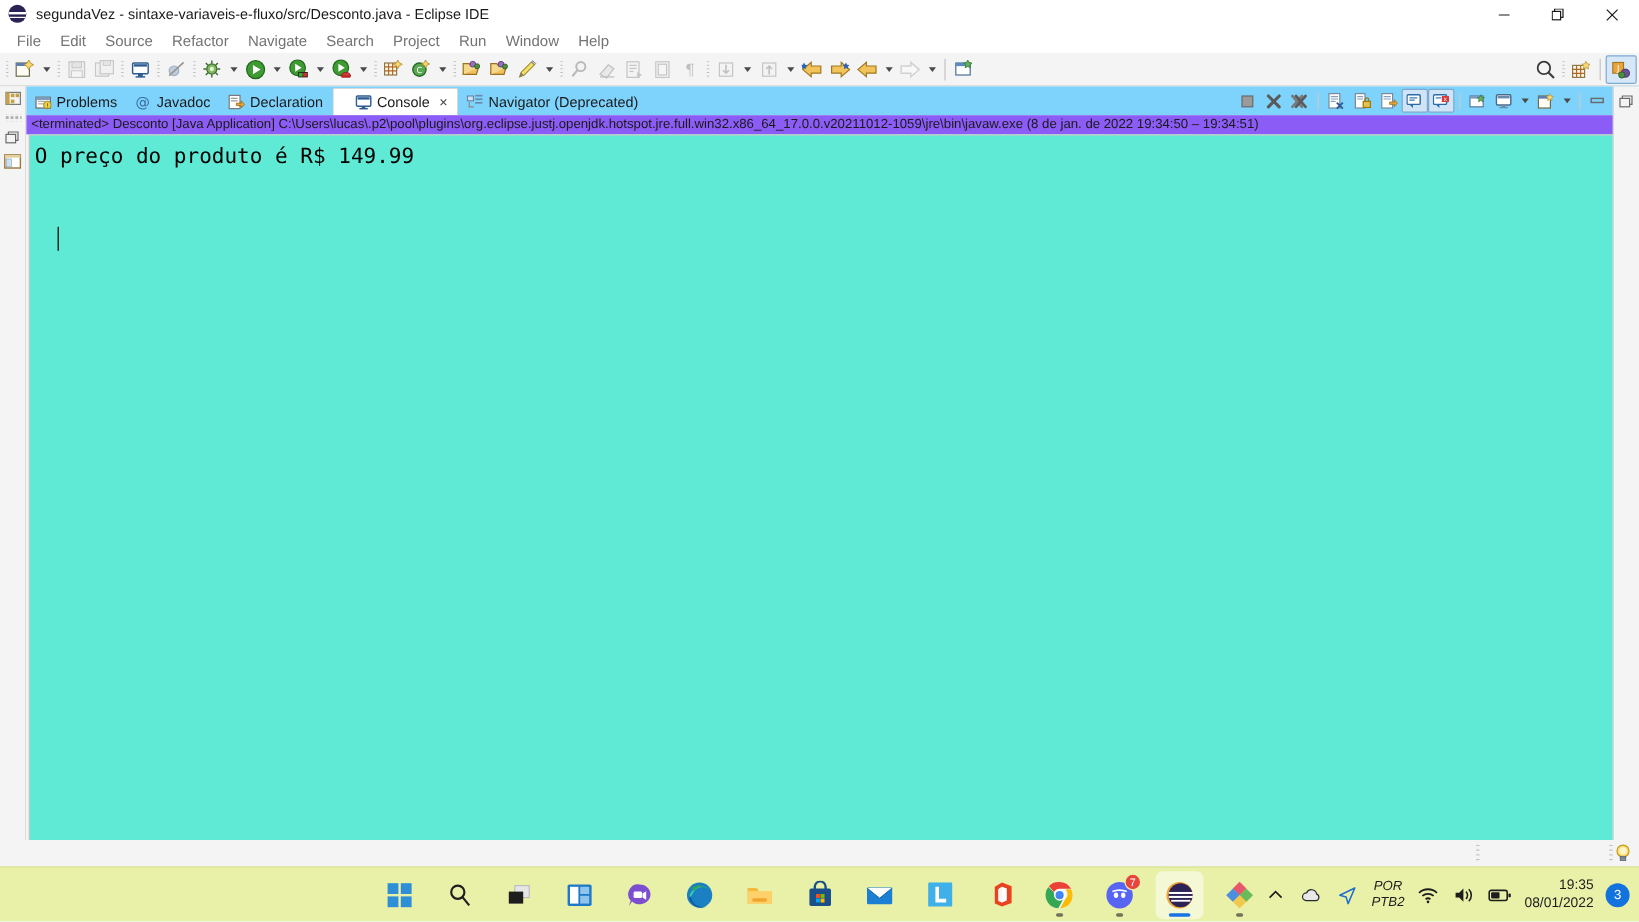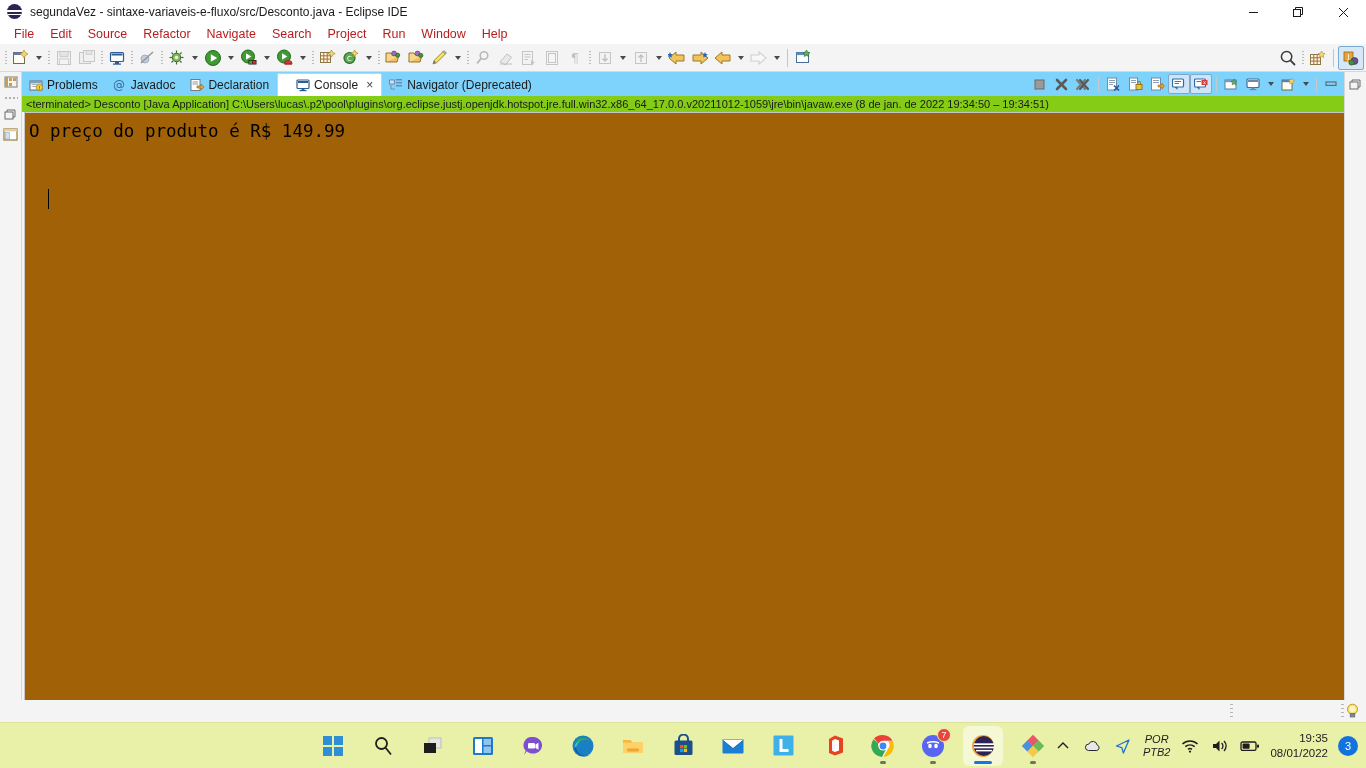--- a/index.html
+++ b/index.html
@@ -47,21 +47,21 @@
     font-size: 11px; color: #2b2b2b;
   }
   .win-btn svg { display: block; }
 
   
   .menubar {
     height: 20px; width: 100%; background: #ffffff;
     display: flex; align-items: center; padding-left: 6px;
   }
   .menu-item {
-    font-size: 12.5px; color: #b91c1c;
+    font-size: 12.5px; color: #737373;
     padding: 2px 8px; white-space: nowrap;
   }
 
   
   .toolbar {
     height: 28px; width: 100%;
     background: #f4f4f4;
     border-bottom: 1px solid #d8d8d8;
     display: flex; align-items: center; padding-left: 2px;
     position: relative;
@@ -157,29 +157,29 @@
   .tt-arrow i { width:0;height:0;border-left:3.5px solid transparent;border-right:3.5px solid transparent;border-top:4px solid #4a4a4a; }
   .tt-sep { width:8px;height:20px;display:flex;align-items:center;justify-content:center;flex:none;}
   .tt-sep i { width:1px;height:15px;background:#c8c8c8;display:block;}
 
   
   .console-wrap {
     position: absolute; left: 0; right: 0; top: 24px; bottom: 0;
     background: #f4f4f4;
   }
   .console-header {
-    height: 16px; background: #84cc16;
+    height: 16px; background: #8b5cf6;
     font-size: 11px; color: #1a1a1a;
     display: flex; align-items: center;
     padding-left: 4px;
     white-space: nowrap; overflow: hidden;
   }
   .console-box {
     position: absolute; left: 2px; right: 2px; top: 16px; bottom: 16px;
-    background: #a16207;
+    background: #5eead4;
     border: 1px solid #c8c8c8;
     overflow: hidden;
   }
   .console-text {
     font-family: "DejaVu Sans Mono", monospace;
     font-size: 17.5px;
     line-height: 28px;
     color: #000000;
     padding: 4px 0 0 4px;
     white-space: pre;

